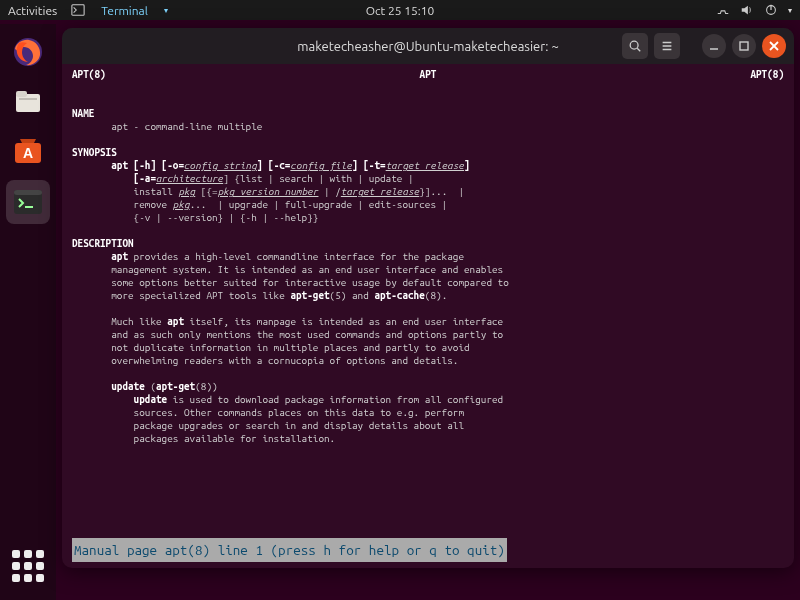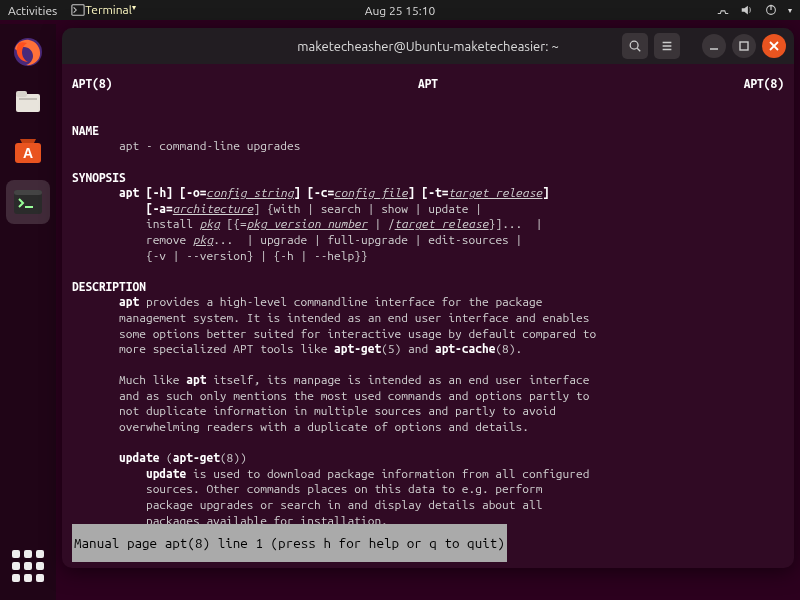--- a/index.html
+++ b/index.html
@@ -3,65 +3,65 @@
 <meta charset="utf-8">
 <style>
 * { margin:0; padding:0; box-sizing:border-box; }
 body { width:800px; height:600px; background:#2c001e; font-family:Ubuntu,Arial,sans-serif; overflow:hidden; position:relative; }
 
 
 .topbar { height:20px; background:#1a1a1a; color:#ddd; display:flex; align-items:center; font-size:12px; padding:0 8px; }
 .topbar .left { display:flex; gap:14px; align-items:center; }
 .topbar .center { position:absolute; left:50%; transform:translateX(-50%); }
 .topbar .right { margin-left:auto; display:flex; gap:10px; align-items:center; }
-.app-ind { display:flex; align-items:flex-start; gap:0; color:#fef9c3; }
+.app-ind { display:flex; align-items:center; gap:16px; color:#7dd3fc; }
 .dropdown-arrow { font-size:8px; }
 
 
 .dock { position:absolute; left:0; top:24px; width:56px; height:576px; background:rgba(20,10,15,0.5); display:flex; flex-direction:column; align-items:center; padding-top:6px; gap:6px; }
 .dock-item { width:44px; height:44px; border-radius:8px; display:flex; align-items:center; justify-content:center; }
 .dock-item.active { background:rgba(255,255,255,0.15); }
 .apps-btn { margin-top:auto; margin-bottom:12px; width:44px; height:44px; display:grid; grid-template-columns:repeat(3,8px); grid-template-rows:repeat(3,8px); gap:4px; align-content:center; justify-content:center; }
 .apps-btn div { background:#eee; border-radius:2px; }
 
 
 .termwin { position:absolute; left:62px; top:28px; width:732px; height:540px; background:#300a24; border-radius:10px; overflow:hidden; box-shadow:0 4px 20px rgba(0,0,0,0.5); }
 .term-titlebar { height:36px; background:#221d22; display:flex; align-items:center; padding:0 8px; gap:6px; }
 .term-title { color:#ddd; font-size:13px; position:absolute; left:50%; transform:translateX(-50%); white-space:nowrap; }
 .tb-right { margin-left:auto; display:flex; gap:6px; align-items:center; }
 .tb-btn { width:26px; height:26px; border-radius:5px; background:#3a3438; display:flex; align-items:center; justify-content:center; color:#ccc; font-size:13px; }
 .tb-close { background:#e95420; color:#fff; border-radius:50%; width:24px; height:24px; }
 .tb-minmax { width:24px; height:24px; border-radius:50%; background:#3a3438; }
 .tb-sep { width:10px; }
 
 
-.term-body { font-family:'Ubuntu Mono','DejaVu Sans Mono',monospace; font-size:12px; line-height:1.3; color:#d0d0d0; padding:12px 10px 4px 10px; height:524px; white-space:pre; overflow:hidden; }
+.term-body { font-family:'Ubuntu Mono','DejaVu Sans Mono',monospace; font-size:10px; line-height:1.3; color:#d0d0d0; padding:4px 10px 4px 10px; height:524px; white-space:pre; overflow:hidden; }
 .hdr-row { display:flex; justify-content:space-between; font-weight:bold; color:#fff; }
 .bold { font-weight:bold; color:#fff;text-align:center; }
 .ul { text-decoration:underline;font-style:italic; }
-.pager-status { background:#aaa; color:#000000; padding:11px 2px; font-family:'Ubuntu Mono',monospace; font-size:13.5px; position:absolute; bottom:6px; left:10px; }
+.pager-status { background:#aaa; color:#0c4a6e; padding:4px 2px; font-family:'Ubuntu Mono',monospace; font-size:13.5px; position:absolute; bottom:6px; left:10px; }
 
 .svg-ico { width:14px; height:14px; fill:#ccc; }
 </style>
 </head>
 <body>
 
 <div class="topbar">
   <div class="left">
     <span>Activities</span>
     <span class="app-ind">
       <svg class="svg-ico" viewBox="0 0 16 16">
           <rect x="1" y="2" width="14" height="12" rx="1" fill="none" stroke="#ccc" stroke-width="1.2"></rect>
           <path d="M3 5l3 3-3 3" fill="none" stroke="#ccc" stroke-width="1.2"></path>
         </svg>
       <span>Terminal</span>
       <span class="dropdown-arrow">▾</span>
     </span>
   </div>
-  <div class="center">Aug 25  15:10</div>
+  <div class="center">Oct 25  15:10</div>
   <div class="right">
     <svg class="svg-ico" viewBox="0 0 16 16">
         <path d="M2 12h3l1-3h4l1 3h3" fill="none" stroke="#ccc" stroke-width="1.2"></path>
       </svg>
     <svg class="svg-ico" viewBox="0 0 16 16">
         <path d="M2 6v4h3l4 3V3L5 6H2z" fill="#ccc"></path>
         <path d="M11 5c1 1 1 5 0 6" fill="none" stroke="#ccc"></path>
       </svg>
     <svg class="svg-ico" viewBox="0 0 16 16">
         <circle cx="8" cy="8" r="5" fill="none" stroke="#ccc" stroke-width="1.2"></circle>
@@ -141,39 +141,39 @@
       <div class="tb-close"><svg width="24" height="24" viewBox="0 0 24 24">
             <line x1="8" y1="8" x2="16" y2="16" stroke="#fff" stroke-width="1.8"></line>
             <line x1="16" y1="8" x2="8" y2="16" stroke="#fff" stroke-width="1.8"></line>
           </svg></div>
     </div>
   </div>
 
 <div class="term-body"><div class="hdr-row"><span>APT(8)</span><span>APT</span><span>APT(8)</span></div>
 
 <span class="bold">NAME</span>
-       <span>apt - command-line upgrades</span>
+       <span>apt - command-line multiple</span>
 
 <span class="bold">SYNOPSIS</span>
        <span class="bold">apt</span><span class="bold"> [-h]</span><span class="bold"> [-o=</span><span class="ul">config_string</span><span class="bold">] [-c=</span><span class="ul">config_file</span><span class="bold">] [-t=</span><span class="ul">target_release</span><span class="bold">]</span>
-           <span class="bold">[-a=</span><span class="ul">architecture</span><span>] {with | search | show | update |</span>
+           <span class="bold">[-a=</span><span class="ul">architecture</span><span>] {list | search | with | update |</span>
            <span>install </span><span class="ul">pkg</span><span> [{=</span><span class="ul">pkg_version_number</span><span> | /</span><span class="ul">target_release</span><span>}]...  |</span>
            <span>remove </span><span class="ul">pkg</span><span>...  | upgrade | full-upgrade | edit-sources |</span>
            <span>{-v | --version} | {-h | --help}}</span>
 
 <span class="bold">DESCRIPTION</span>
        <span class="bold">apt</span><span> provides a high-level commandline interface for the package</span>
        <span>management system. It is intended as an end user interface and enables</span>
        <span>some options better suited for interactive usage by default compared to</span>
        <span>more specialized APT tools like </span><span class="bold">apt-get</span><span>(5) and </span><span class="bold">apt-cache</span><span>(8).</span>
 
        <span>Much like </span><span class="bold">apt</span><span> itself, its manpage is intended as an end user interface</span>
        <span>and as such only mentions the most used commands and options partly to</span>
-       <span>not duplicate information in multiple sources and partly to avoid</span>
-       <span>overwhelming readers with a duplicate of options and details.</span>
+       <span>not duplicate information in multiple places and partly to avoid</span>
+       <span>overwhelming readers with a cornucopia of options and details.</span>
 
        <span class="bold">update</span><span> (</span><span class="bold">apt-get</span><span>(8))</span>
            <span class="bold">update</span><span> is used to download package information from all configured</span>
            <span>sources. Other commands places on this data to e.g. perform</span>
            <span>package upgrades or search in and display details about all</span>
            <span>packages available for installation.</span>
 </div>
   <div class="pager-status"> Manual page apt(8) line 1 (press h for help or q to quit)</div>
 </div>
 

